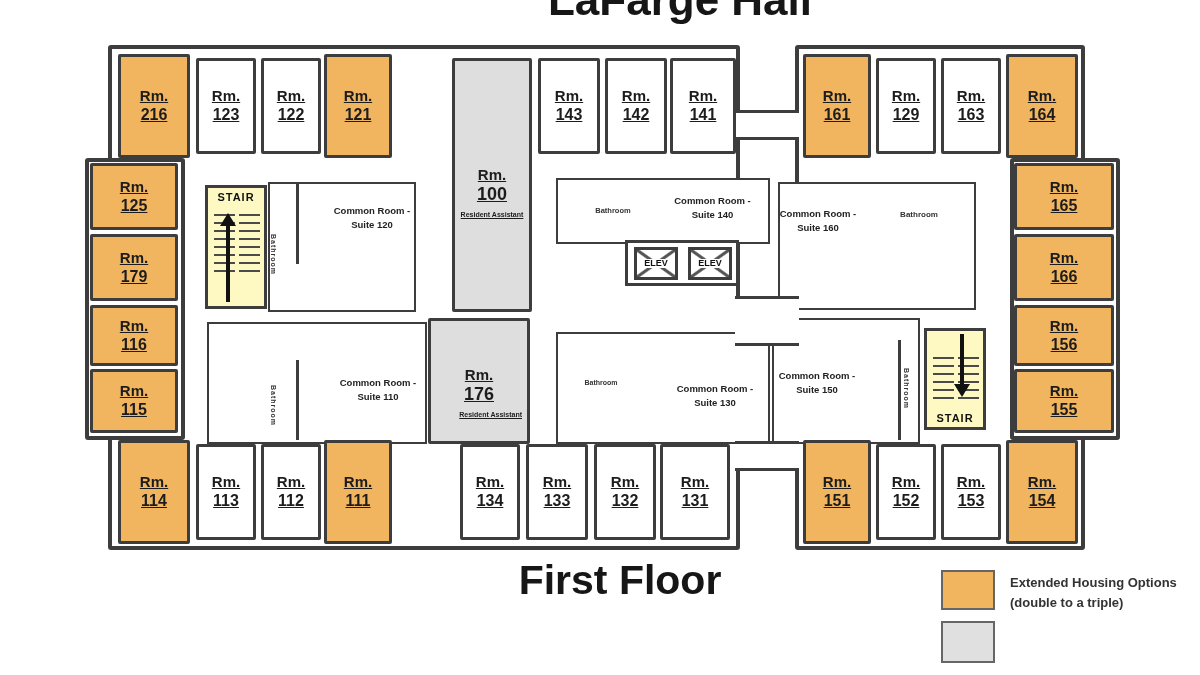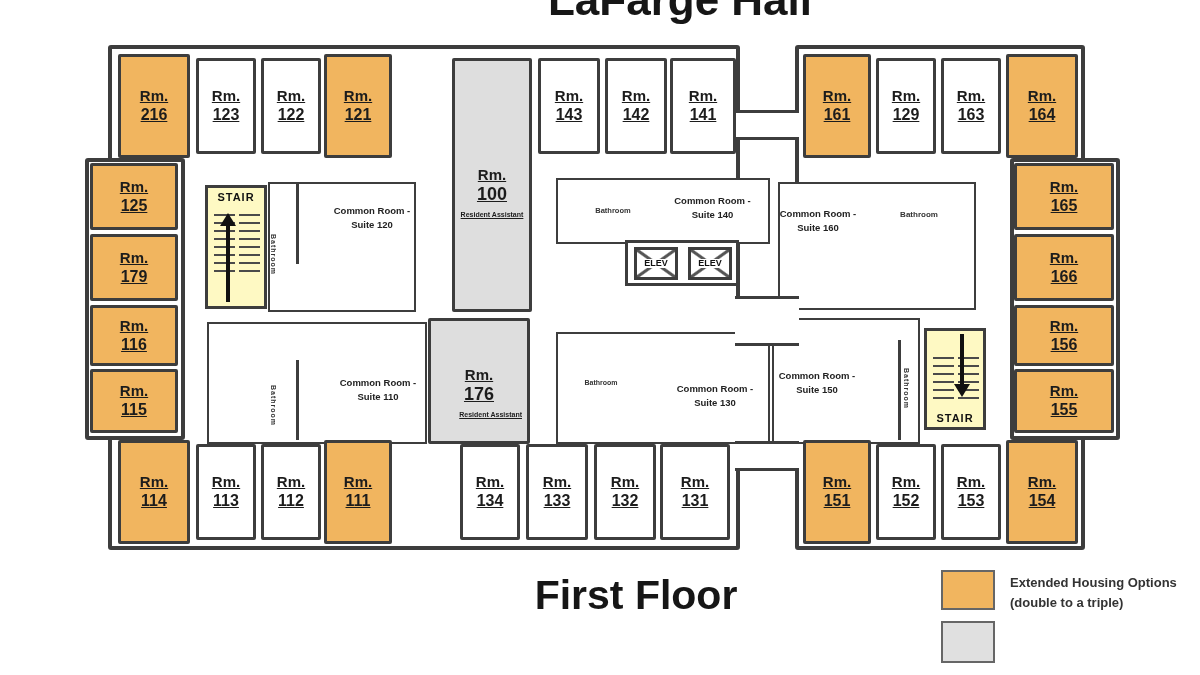--- a/index.html
+++ b/index.html
@@ -46,21 +46,21 @@
   
   .swatch{position:absolute;box-sizing:border-box;border:2px solid #666;z-index:5;}
   .legendtext{position:absolute;font-weight:bold;font-size:13px;line-height:1.5;color:#333;z-index:5;}
 </style>
 </head>
 <body>
 
 <div id="canvas">
 
   <div class="bigtitle" style="left:440px;top:-22px;width:480px;font-size:44px;">LaFarge Hall</div>
-  <div class="bigtitle" style="left:436px;top:560px;width:400px;font-size:41px;margin-top:15px;">First Floor</div>
+  <div class="bigtitle" style="left:420px;top:560px;width:400px;font-size:41px;">First Floor</div>
 
   <div class="shell" style="left:108px;top:45px;width:632px;height:505px;"></div>
   <div class="shell" style="left:795px;top:45px;width:290px;height:505px;"></div>
   <div class="wing" style="left:85px;top:158px;width:100px;height:282px;"></div>
   <div class="wing" style="left:1010px;top:158px;width:110px;height:282px;"></div>
   <div class="connector" style="left:735px;top:110px;width:64px;height:30px;"></div>
   <div class="connector" style="left:735px;top:296px;width:64px;height:50px;"></div>
   <div class="connector" style="left:735px;top:441px;width:64px;height:30px;"></div>
 
   <div class="suite" style="left:268px;top:182px;width:148px;height:130px;"></div>

